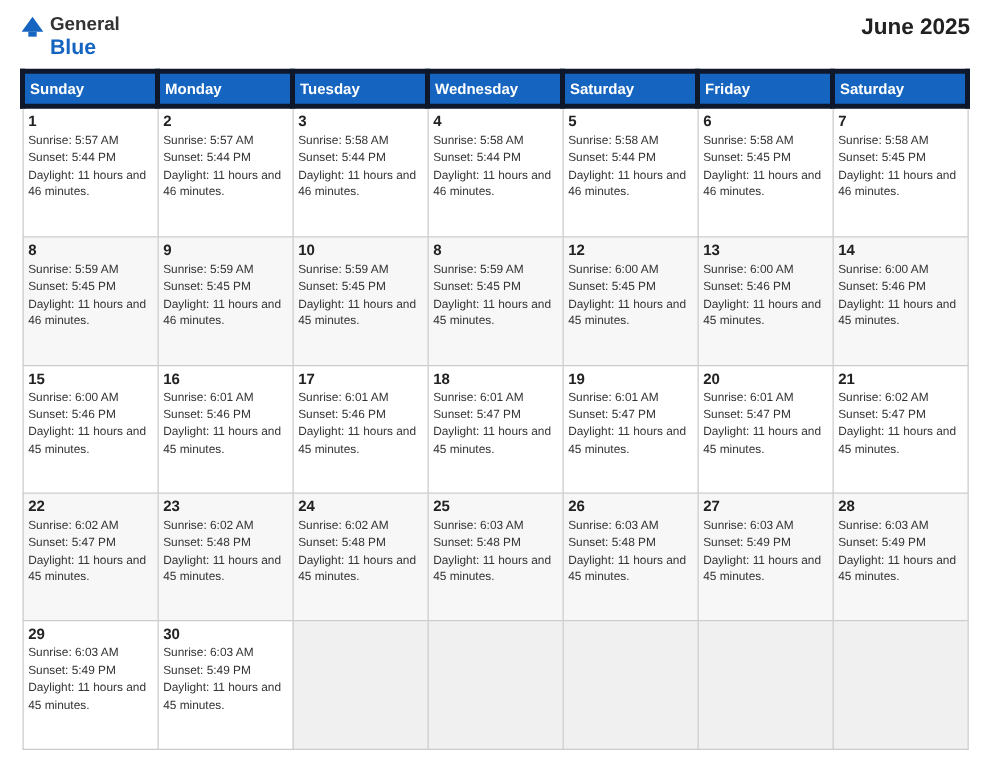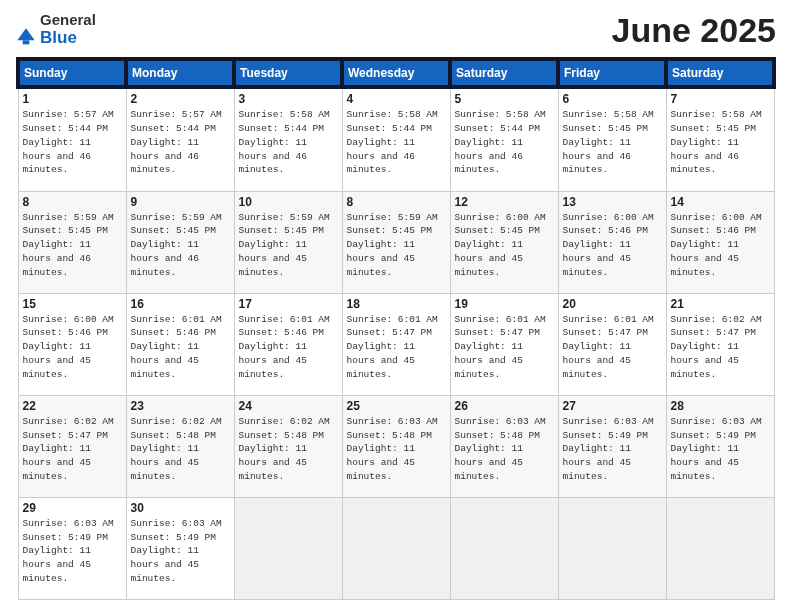--- a/index.html
+++ b/index.html
@@ -19,21 +19,21 @@
       padding: 12px 16px 12px 16px;
     }
     .header {
       display: flex;
       justify-content: space-between;
       align-items: flex-start;
       margin-bottom: 8px;
     }
     .logo {
       display: flex;
-      align-items: flex-end;
+      align-items: flex-start;
       gap: 2px;
     }
     .logo-text {
       display: flex;
       flex-direction: column;
       line-height: 1.1;
     }
     .logo-general {
       font-size: 15px;
       font-weight: bold;
@@ -46,21 +46,21 @@
     }
     .logo-icon {
       width: 20px;
       height: 20px;
       margin-right: 2px;
     }
     .title-block {
       text-align: right;
     }
     .month-title {
-      font-size: 34px;
+      font-size: 18px;
       font-weight: bold;
       color: #222;
       line-height: 1.1;
       text-align: right;
     }
     .location {
       font-size: 13px;
       color: #444;
     }
     .calendar {
@@ -99,21 +99,20 @@
     .day-num {
       font-size: 12px;
       font-weight: bold;
       color: #222;
       display: block;
       margin-bottom: 2px;
     }
     .day-info {
       line-height: 1.45;
       color: #333;
-      font-family: Liberation Mono, monospace;
     }
     .last-row td {
       height: 58px;
     }
   </style>
 </head>
 <body>
 
 <div class="page">
   <div class="header">

